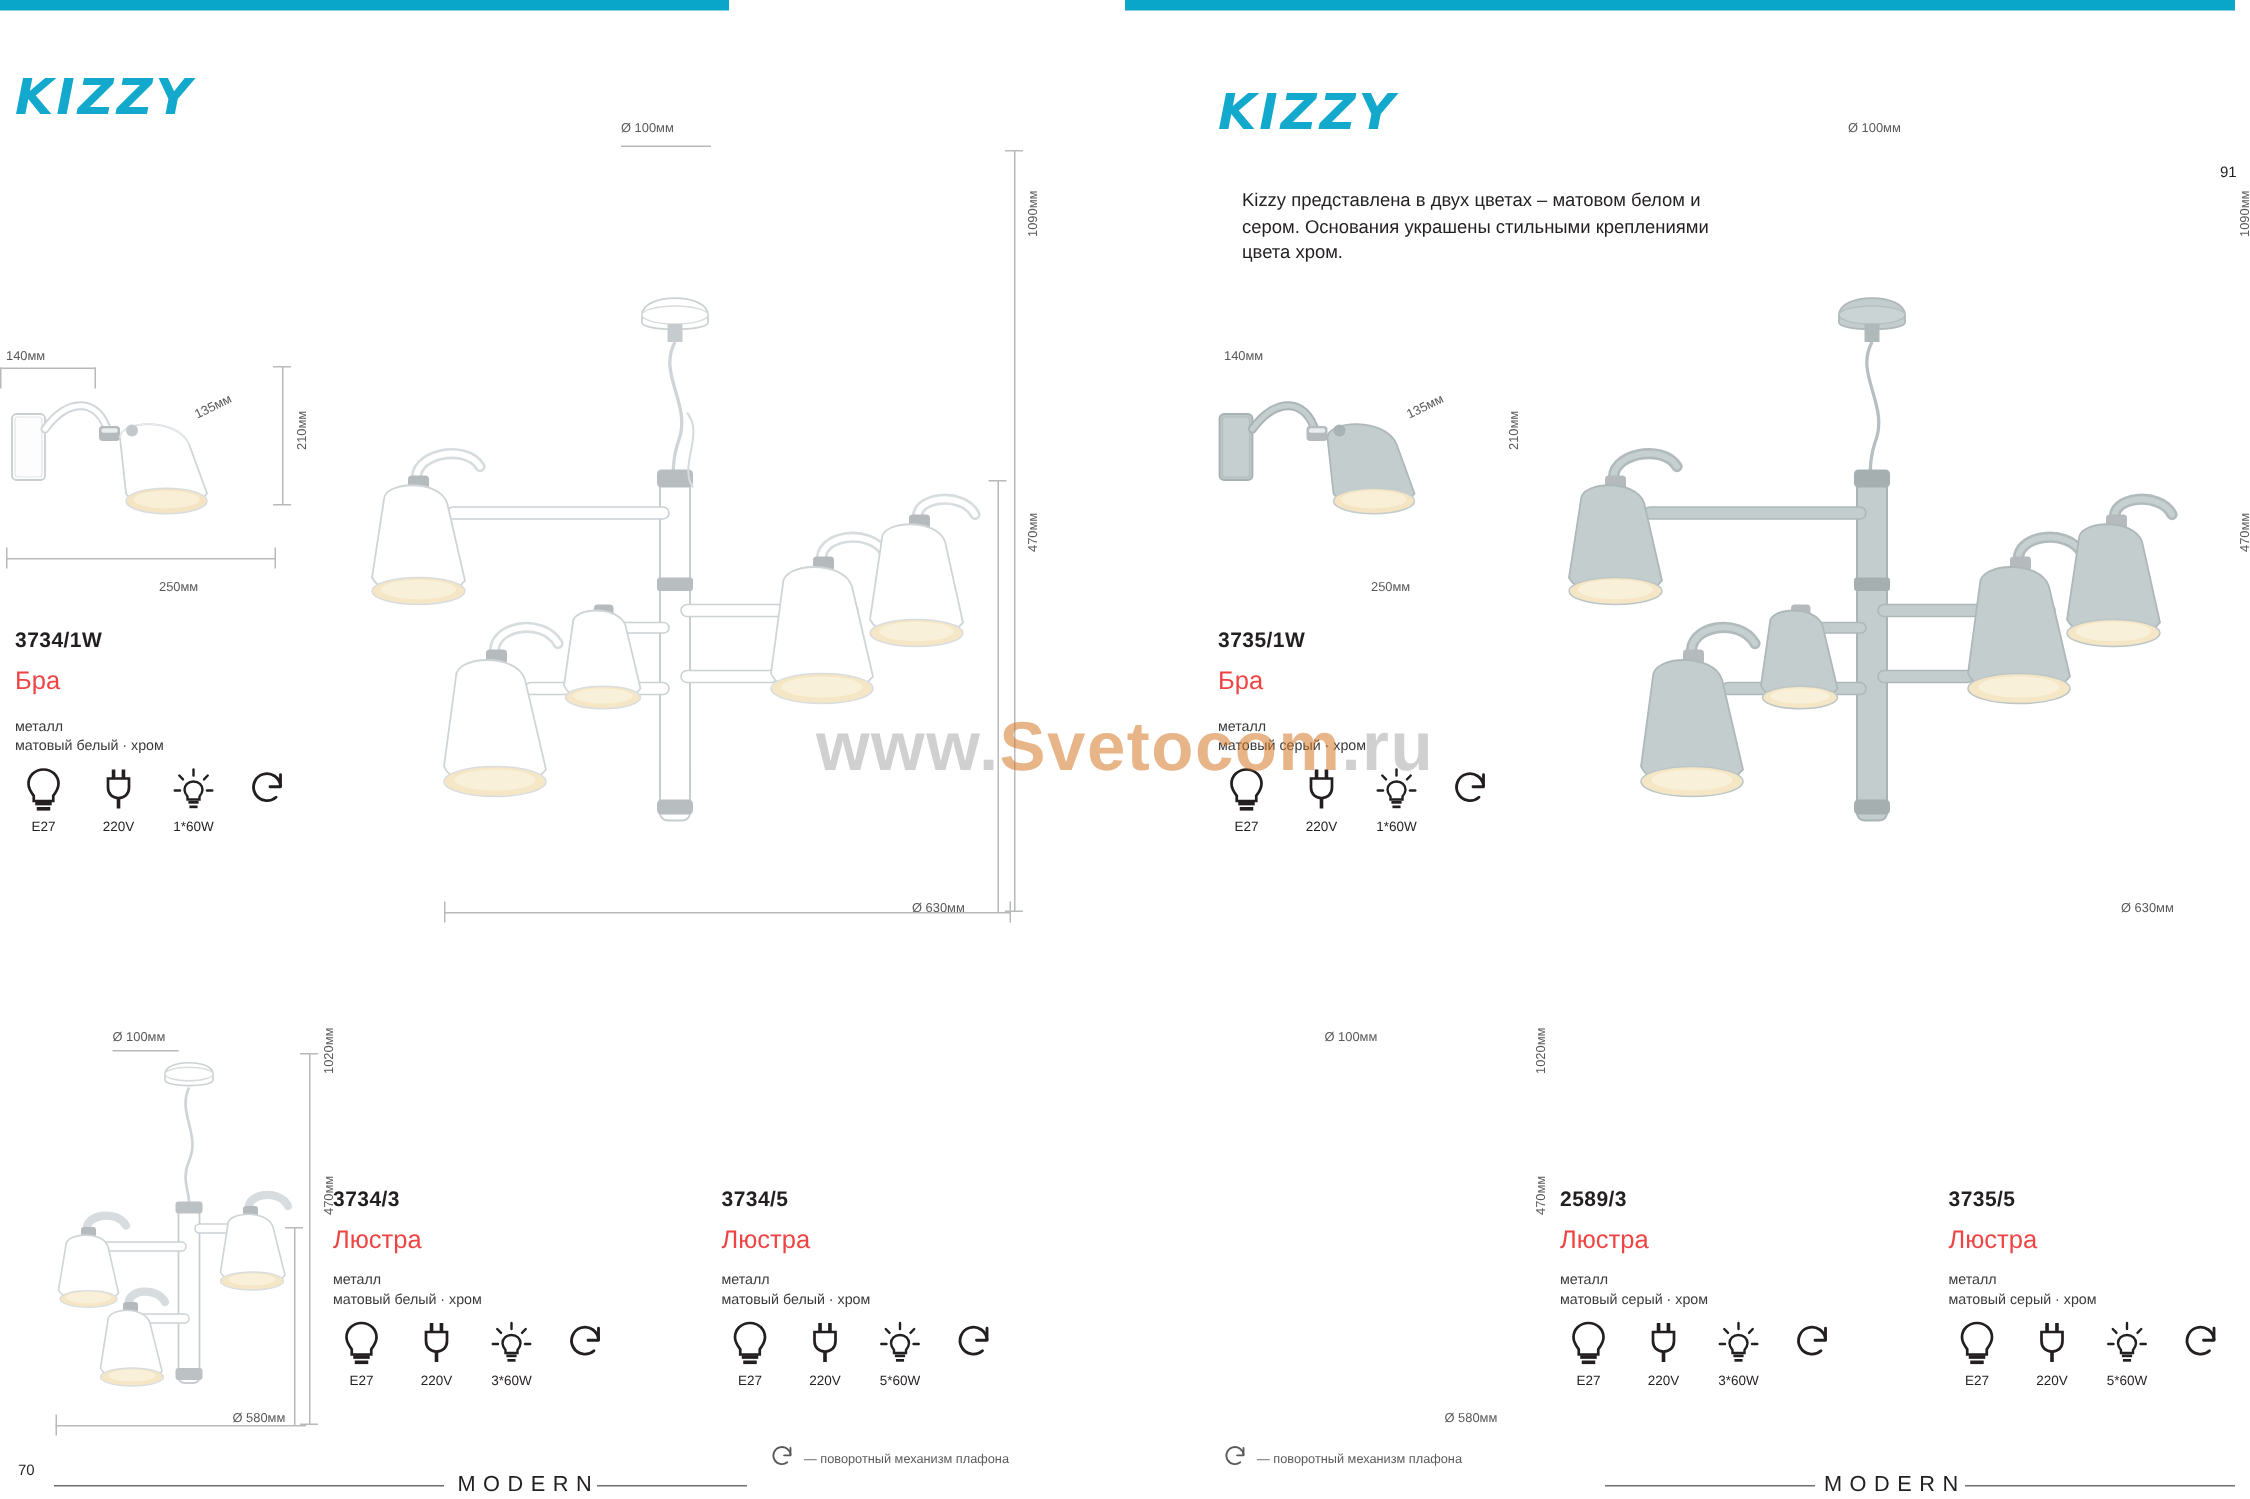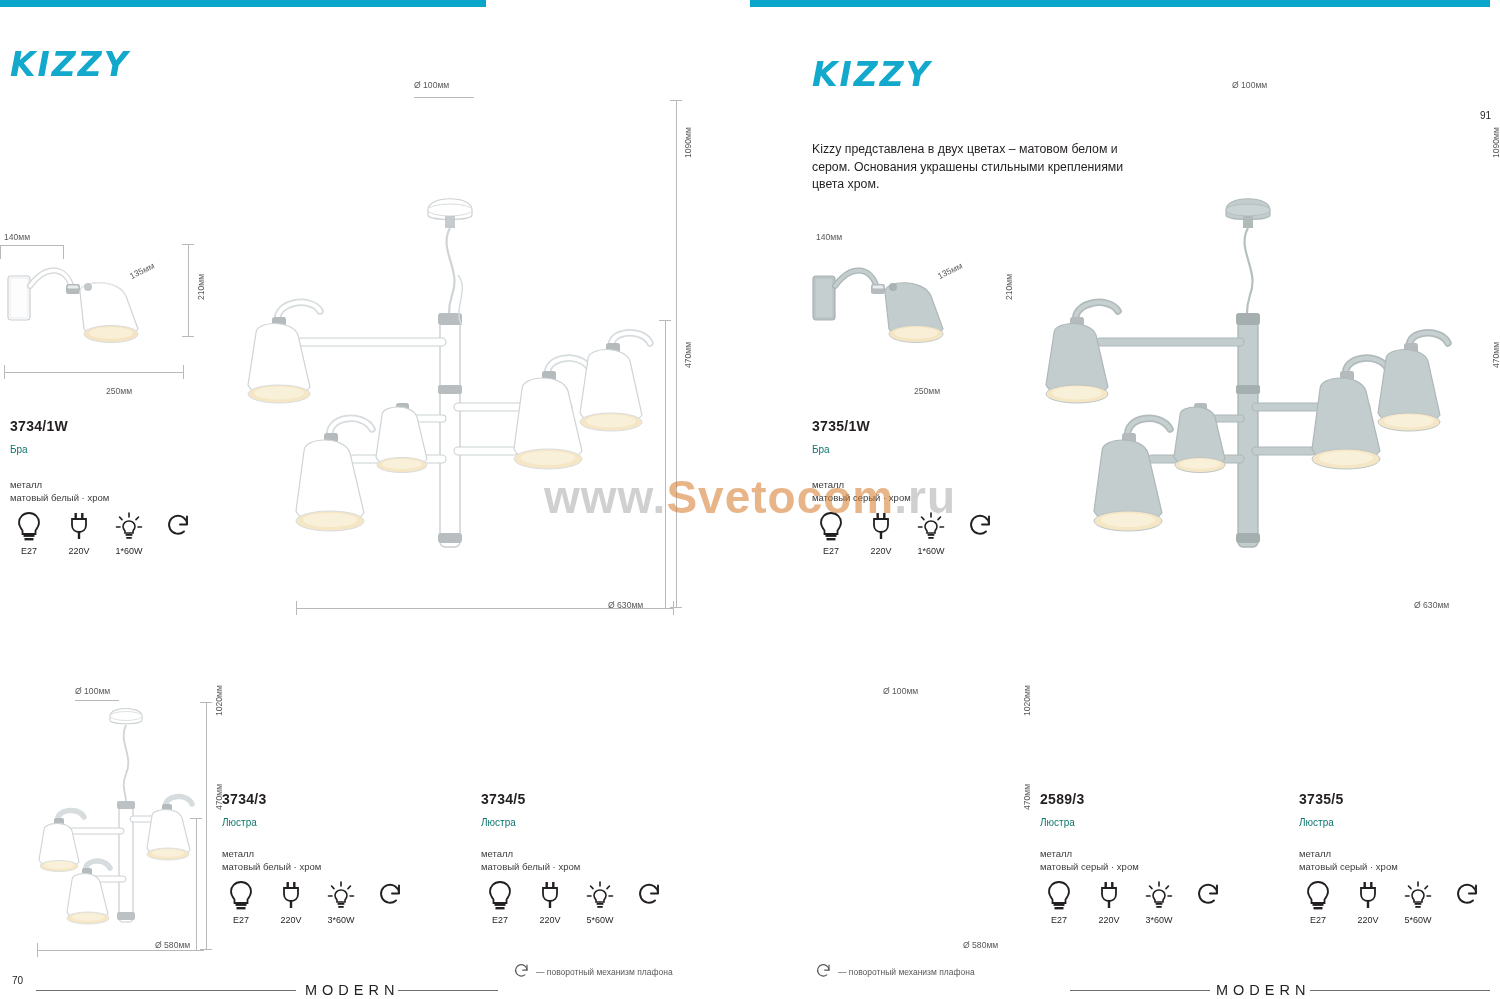--- a/index.html
+++ b/index.html
@@ -44,22 +44,22 @@
 
   .code {
     position:absolute;
     font-weight:bold;
     font-size:14px;
     letter-spacing:0.3px;
     color:#231f20;
   }
   .ptype {
     position:absolute;
-    font-size:10px;
-    color:#0f766e;
+    font-size:17px;
+    color:#ef4444;
   }
   .mat {
     position:absolute;
     font-size:9.5px;
     line-height:13px;
     color:#3b3b3b;
   }
 
   
   .iconrow { position:absolute; display:flex; gap:0px; }
@@ -494,21 +494,21 @@
   <div class="footnote" style="left:536px; top:967px;">— поворотный механизм плафона</div>
   <svg class="fig" style="left:512px; top:962px;" width="20" height="20" viewBox="0 0 28 28">
       <path d="M21 11 A8 8 0 1 0 18 18" fill="none" stroke="#58595b" stroke-width="1.7" stroke-linecap="round"></path>
       <path d="M21 4.5 L21 11.5 L15 11.5" fill="none" stroke="#58595b" stroke-width="1.7" stroke-linecap="round" stroke-linejoin="round"></path>
     </svg>
 </div>
 
 <div class="page right">
 
   <div class="brand" style="left:62px; top:55px;">KIZZY</div>
-  <div class="intro" style="left:62px; top:125px; width:340px;margin-top:16px;">Kizzy представлена в двух цветах – матовом белом и сером. Основания украшены стильными креплениями цвета хром.</div>
+  <div class="intro" style="left:78px; top:125px; width:340px;">Kizzy представлена в двух цветах – матовом белом и сером. Основания украшены стильными креплениями цвета хром.</div>
 
   <svg class="fig" style="left:55px; top:230px;" width="210" height="160" viewBox="0 0 210 160">
     <rect x="8" y="46" width="22" height="44" rx="3" fill="#bcc6c7" stroke="#a8b2b3" stroke-width="1.2"></rect>
     <rect x="10" y="48" width="18" height="40" rx="2" fill="#c5cfd0" stroke="#b4bebf" stroke-width="0.8"></rect>
     <path d="M30 56 C 46 34, 66 36, 72 58" fill="none" stroke="#aab4b5" stroke-width="6" stroke-linecap="round"></path>
     <path d="M30 56 C 46 34, 66 36, 72 58" fill="none" stroke="#c4cecf" stroke-width="3.4" stroke-linecap="round"></path>
     <rect x="66" y="54" width="14" height="10" rx="2.5" fill="#b5babd"></rect>
     <rect x="67.5" y="55.5" width="11" height="3" rx="1.5" fill="#e9edee"></rect>
     <g>
       <path d="M80 62 C 80 50, 118 48, 126 66 L 138 99 C 128 112, 92 112, 84 99 Z" fill="#c3cdce" stroke="#aeb8b9" stroke-width="1.2"></path>

